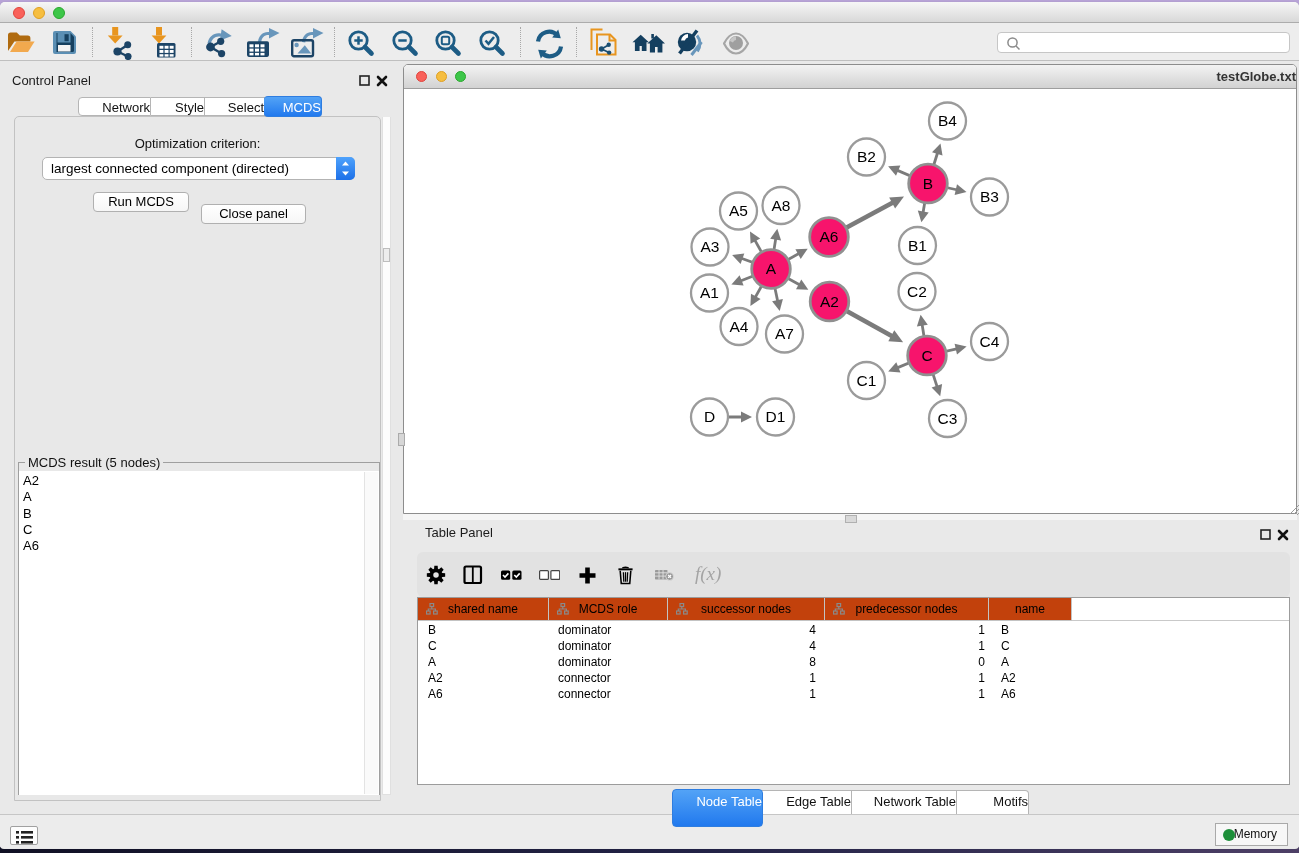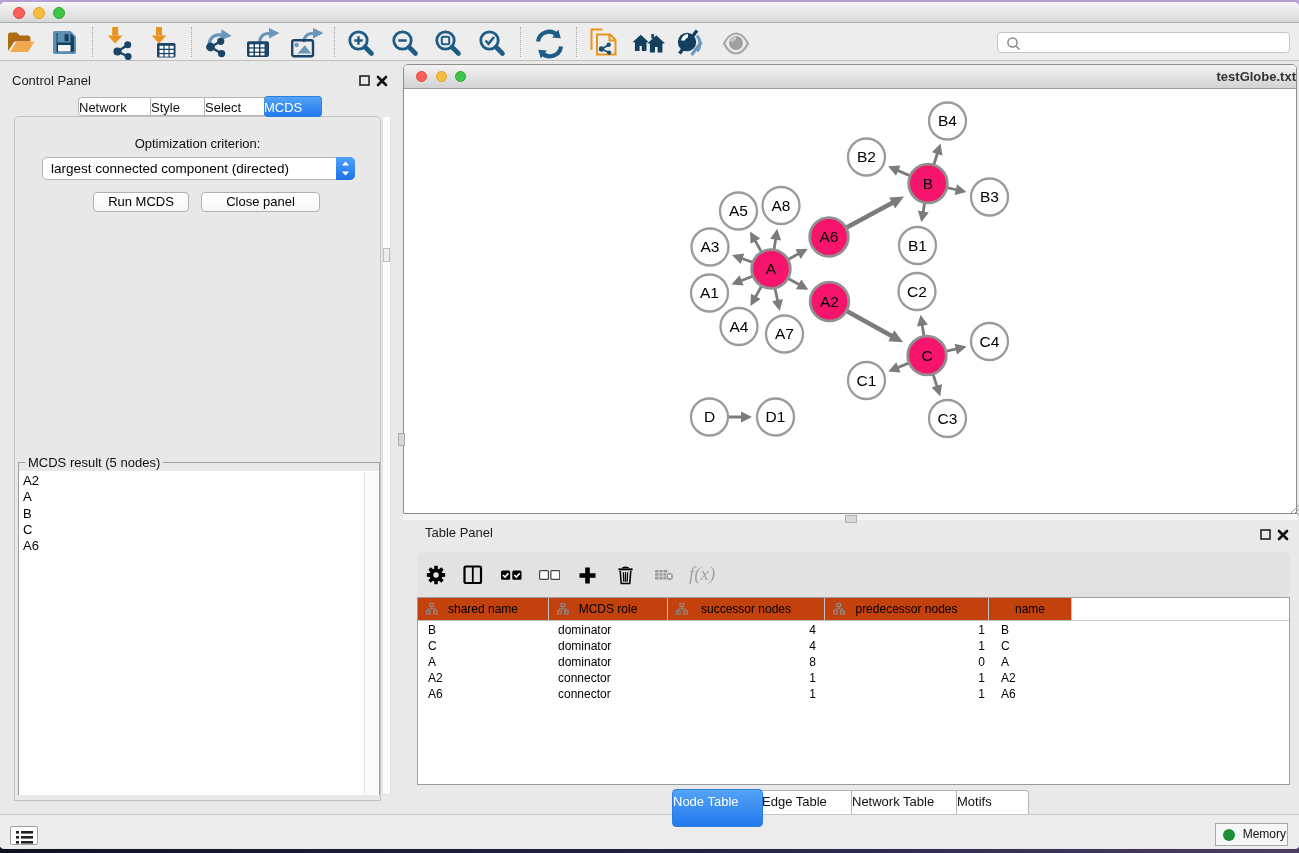--- a/index.html
+++ b/index.html
@@ -9,53 +9,53 @@
 #titlebar{left:0;top:0;width:1299px;height:21px;background:linear-gradient(#f6f6f6,#d8d8d8);border-bottom:1px solid #acacac;border-radius:5px 5px 0 0}
 #titlebar .tl{top:5px;width:12px;height:12px;border-radius:50%}
 #apptitle{width:100%;text-align:center;top:3px;font-size:13px;color:#404040}
 #toolbar{left:0;top:21px;width:1299px;height:38px;background:#ededed;border-bottom:1px solid #bfbfbf}
 .sep{top:4px;height:30px;width:0;border-left:1px dotted #a8a8a8}
 #statusbar{left:0;top:812px;width:1299px;height:34px;background:#ececec;border-top:1px solid #c6c6c6;border-radius:0 0 4px 4px}
 #searchbox{left:997px;top:9px;width:293px;height:21px;background:#fff;border:1px solid #c6c6c6;border-radius:4px}
 
 #cptitle{left:12px;top:71px;font-size:13px;color:#1c1c1c}
 #cpbody{left:14px;top:114px;width:367px;height:685px;background:#e8e8e8;border:1px solid #c2c2c2;border-radius:5px 5px 0 0}
-.seg{display:flex;height:19px;font-size:13px;line-height:17px;text-align:left}
+.seg{display:flex;height:19px;font-size:13px;line-height:17px;text-align:right}
 .seg span{display:block;background:#fff;border:1px solid #b5b5b5;border-left:none;color:#111;padding-top:1px}
 .seg span:first-child{border-left:1px solid #b5b5b5;border-radius:4px 0 0 4px}
 .seg span:last-child{border-radius:0 4px 4px 0}
 .seg span.on{background:linear-gradient(#53a3f6,#2179ee);border-color:#2e7de0;color:#fff;border-radius:4px;margin:-1px;height:21px;position:relative;z-index:2;padding-top:2px}
 #cptabs{left:78px;top:95px}
 #optlabel{left:15px;top:134px;width:365px;text-align:center;font-size:13px;color:#111}
 #combo{left:42px;top:155px;width:313px;height:23px;background:#fff;border:1px solid #b3b3b3;border-radius:5px;font-size:13.5px;line-height:21px;color:#000;padding-left:8px}
 #combocap{right:-1px;top:-1px;width:19px;height:23px;border-radius:0 5px 5px 0;background:linear-gradient(#4ea2fc,#1d70e8)}
 .btn{background:linear-gradient(#ffffff,#f6f6f6);border:1px solid #b0b0b0;border-radius:4px;font-size:13px;text-align:center;color:#000;height:20px;line-height:18px}
 #btnrun{left:93px;top:190px;width:96px}
-#btnclose{left:201px;top:190px;width:119px}
+#btnclose{left:201px;top:202px;width:105px}
 #grpbox{left:18px;top:460px;width:362px;height:333px;border:1px solid #9f9f9f}
 #grplabel{left:6px;top:-8px;background:#e8e8e8;padding:0 3px;font-size:13px;color:#111}
 #mcdslist{left:0px;top:8px;width:360px;height:324px;background:#fff;font-size:13px;line-height:16.3px;padding:2px 0 0 4px;color:#000}
 #mcdssb{right:1px;top:9px;width:14px;height:322px;background:#fafafa;border-left:1px solid #e3e3e3}
 
 #netwin{left:403px;top:62px;width:894px;height:450px;background:#fff;border:1px solid #8d8d8d;border-radius:5px 5px 0 0}
 #nettitle{left:0;top:0;width:892px;height:24px;background:linear-gradient(#f3f3f3,#d2d2d2);border-bottom:1px solid #9e9e9e;border-radius:4px 4px 0 0}
 #nettitle .tl{top:6px;width:11px;height:11px;border-radius:50%}
 #netname{width:100%;text-align:right;top:4px;font-size:13px;font-weight:700;color:#333}
 #netcanvas{left:0;top:24px;width:892px;height:423px;background:#fff}
 
 #tptitle{left:425px;top:523px;font-size:13px;color:#1c1c1c}
 #tptools{left:417px;top:550px;width:873px;height:45px;background:#e2e2e2;border-radius:6px}
 #tbl{left:417px;top:595px;width:873px;height:188px;background:#fff;border:1px solid #9c9c9c}
 .hcell{position:absolute;top:0;height:23px;font-size:12px;background:#c2410c;border-bottom:1px solid #c3c3c3;border-right:1px solid #c3c3c3;text-align:center;line-height:23px}
 .hi{position:absolute;left:8px;top:5px;font-style:normal}
 .trow{position:absolute;font-size:12px;color:#000;height:16px;line-height:16px}
 #tbtabs{left:673px;top:788px}
 #tbtabs span{height:32px;line-height:19px}
 #tbtabs span.on{height:38px}
-#memBtn{left:1215px;top:8px;width:73px;height:23px;background:#f7f7f7;border:1px solid #a9a9a9;font-size:12px;color:#111;line-height:21px;text-align:right;padding-right:1px}
+#memBtn{left:1215px;top:8px;width:73px;height:23px;background:#f7f7f7;border:1px solid #a9a9a9;font-size:12px;color:#111;line-height:21px;text-align:right;padding-right:10px}
 #lstBtn{left:10px;top:11px;width:28px;height:19px;background:#fdfdfd;border:1px solid #a0a0a0;border-radius:2px}
 .icon{position:absolute}
 </style></head><body>
 <div id="wallbot" class="abs"></div>
 <div id="appwin" class="abs">
 <div id="titlebar" class="abs">
  <div class="tl abs" style="left:13px;background:#f9615a;border:1px solid #e0443c"></div>
  <div class="tl abs" style="left:33px;background:#f6be40;border:1px solid #dfa023"></div>
  <div class="tl abs" style="left:53px;background:#3dc649;border:1px solid #29a82d"></div>
 </div>
@@ -391,21 +391,21 @@
         </g>
 <g stroke="#e3e3e3" stroke-width="1.2">
           <line x1="0" y1="5" x2="17" y2="5"></line>
           <line x1="0" y1="9.5" x2="17" y2="9.5"></line>
           <line x1="5.5" y1="1" x2="5.5" y2="14"></line>
           <line x1="11" y1="1" x2="11" y2="14"></line>
         </g>
 <circle cx="20" cy="10" r="5.3" fill="#9a9a9a" stroke="#e3e3e3" stroke-width="1"></circle>
         <path d="M18 8 L22 12 M22 8 L18 12" stroke="#fff" stroke-width="1.6"></path>
       </svg>
- <div class="abs" style="left:272px;top:11px;font-family:'Liberation Serif',serif;font-style:italic;font-size:19px;color:#a4a4a4">f(x)</div>
+ <div class="abs" style="left:278px;top:11px;font-family:'Liberation Serif',serif;font-style:italic;font-size:19px;color:#a4a4a4">f(x)</div>
 </div>
 <div id="tbl" class="abs">
  <div class="hcell abs" style="left:0;width:131px"><i class="hi">
           <svg width="12" height="12" style="display:block">
             <g fill="none" stroke="#8a8a8a" stroke-width="1.2">
               <rect x="4" y="0.5" width="3.6" height="3"></rect>
               <rect x="0.5" y="8" width="3.6" height="3"></rect>
               <rect x="7.6" y="8" width="3.6" height="3"></rect>
               <path d="M5.8 3.5 V6 M2.3 8 V6 H9.4 V8"></path>
             </g>

